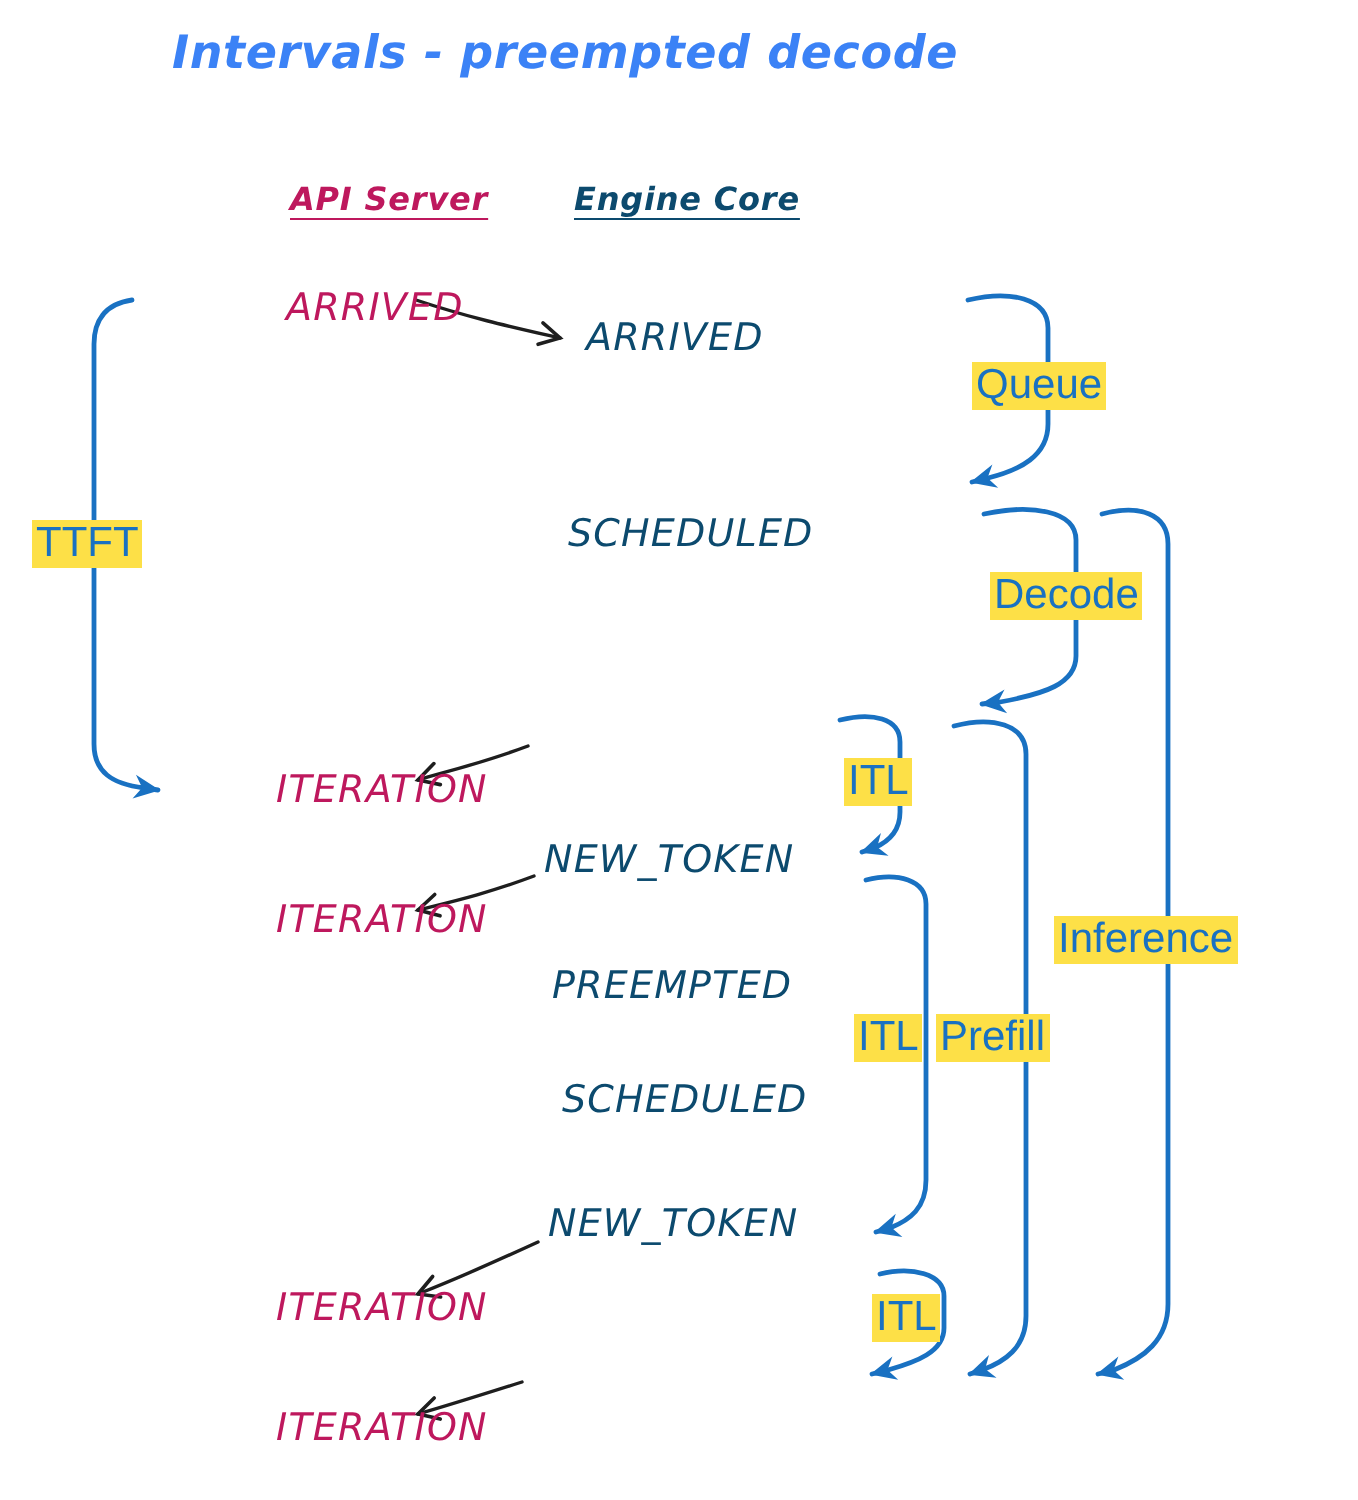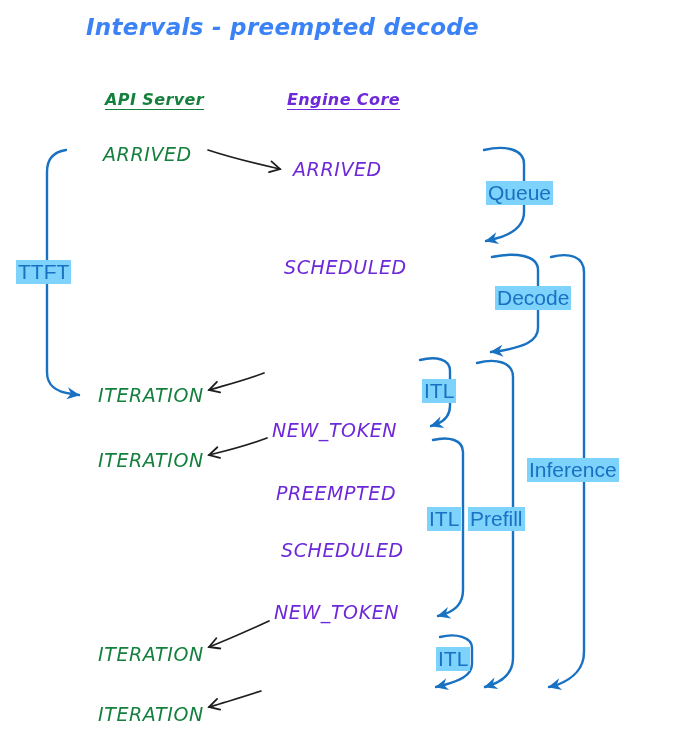--- a/index.html
+++ b/index.html
@@ -30,27 +30,27 @@
     text-decoration: underline;
     text-underline-offset: 4px;
     letter-spacing: 0.4px;
   }
   .evt {
     font-family: "DejaVu Sans", sans-serif;
     font-style: italic;
     font-size: 19px;
     letter-spacing: 0.6px;
   }
-  .api { color: #15803d; }
-  .eng { color: #6d28d9; }
+  .api { color: #be185d; margin-left: 40px; }
+  .eng { color: #0c4a6e; }
   .ivl {
     font-family: "Liberation Sans", sans-serif;
     font-size: 21px;
     color: #1971c2;
-    background: #7dd3fc;
+    background: #fde047;
     padding: 0 2px;
   }
 </style>
 </head>
 <body>
 
 <div class="canvas">
 
   <svg width="679" height="750" viewBox="0 0 679 750">
     <defs>

